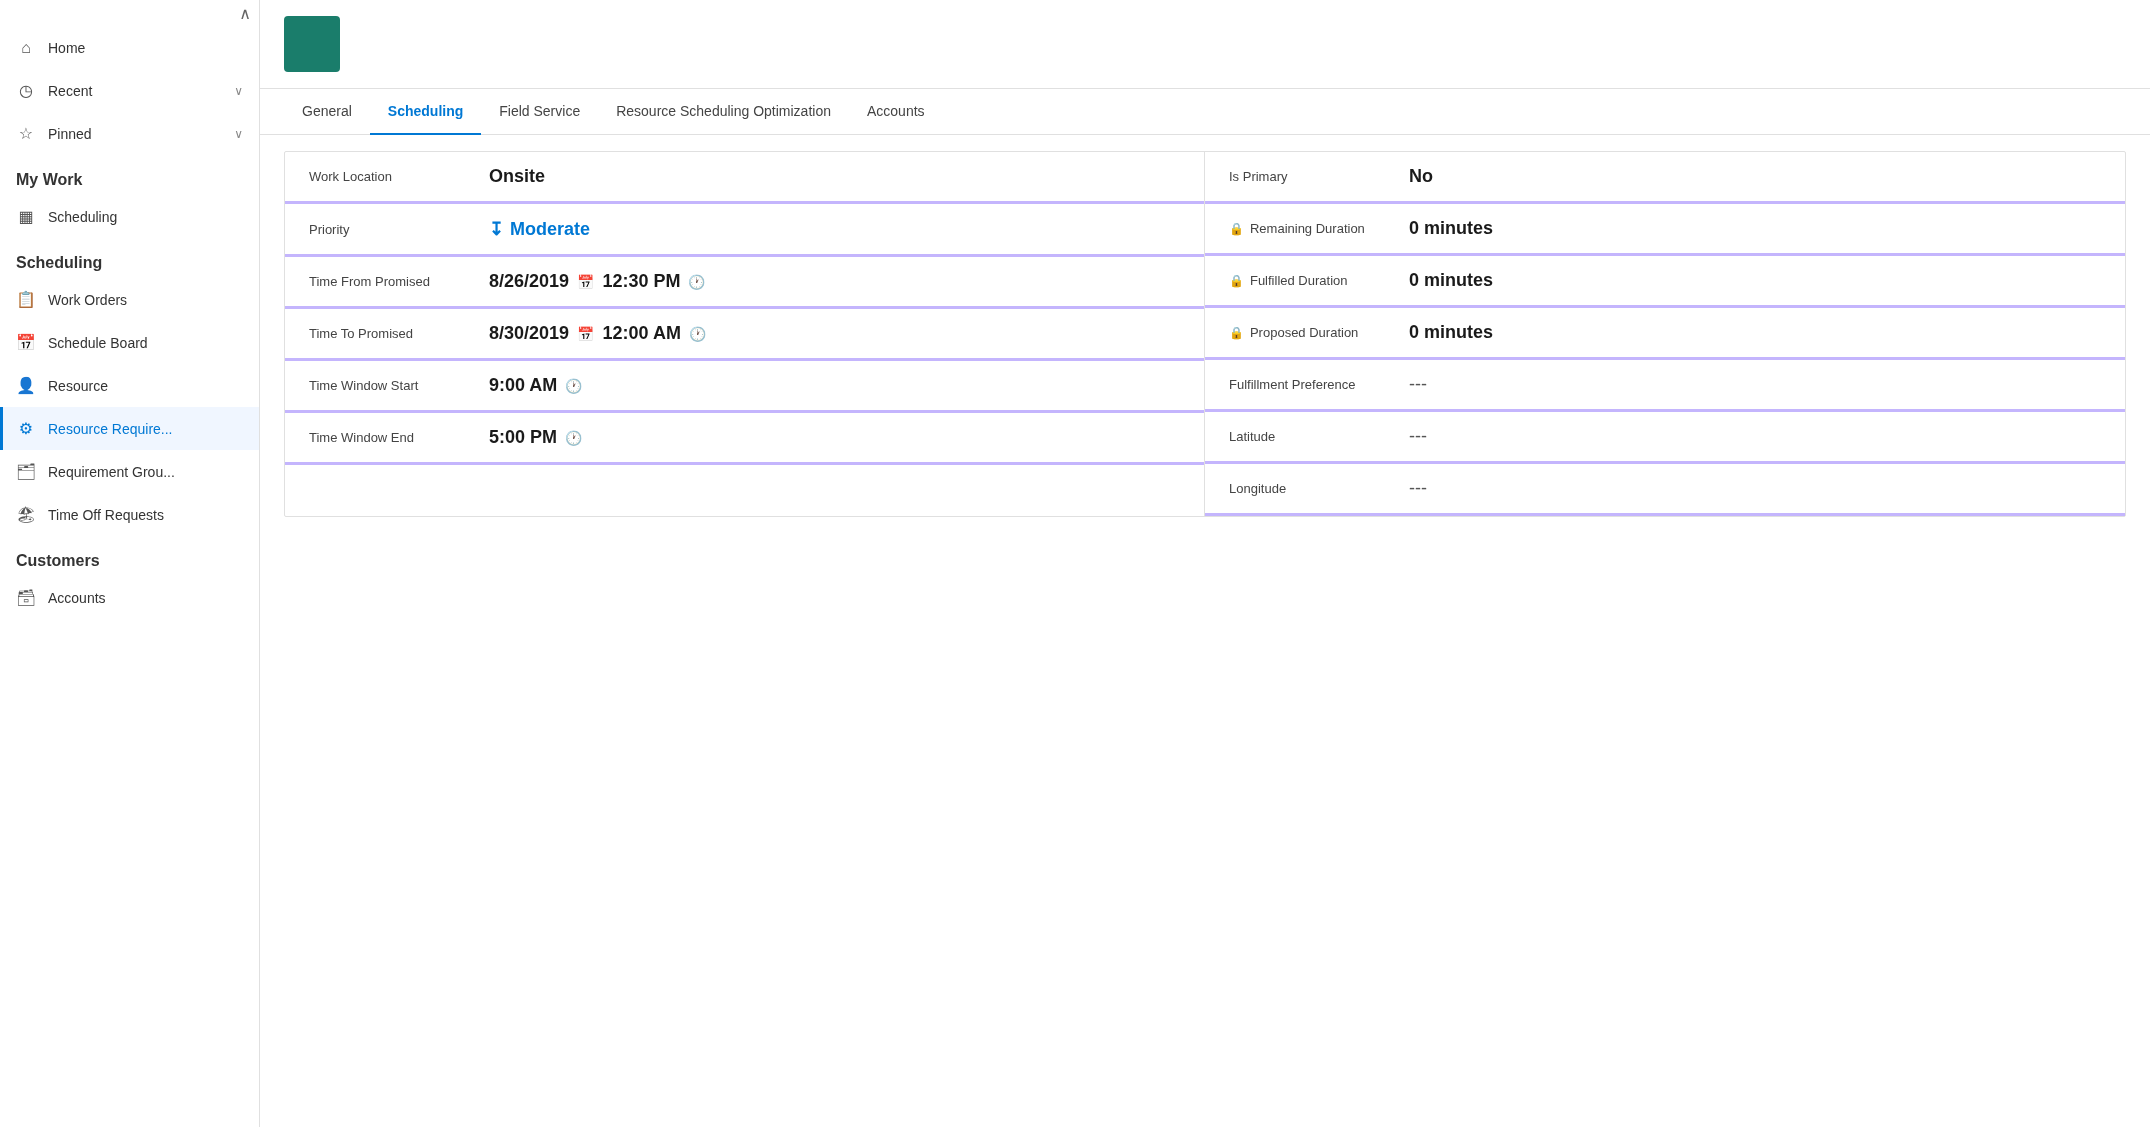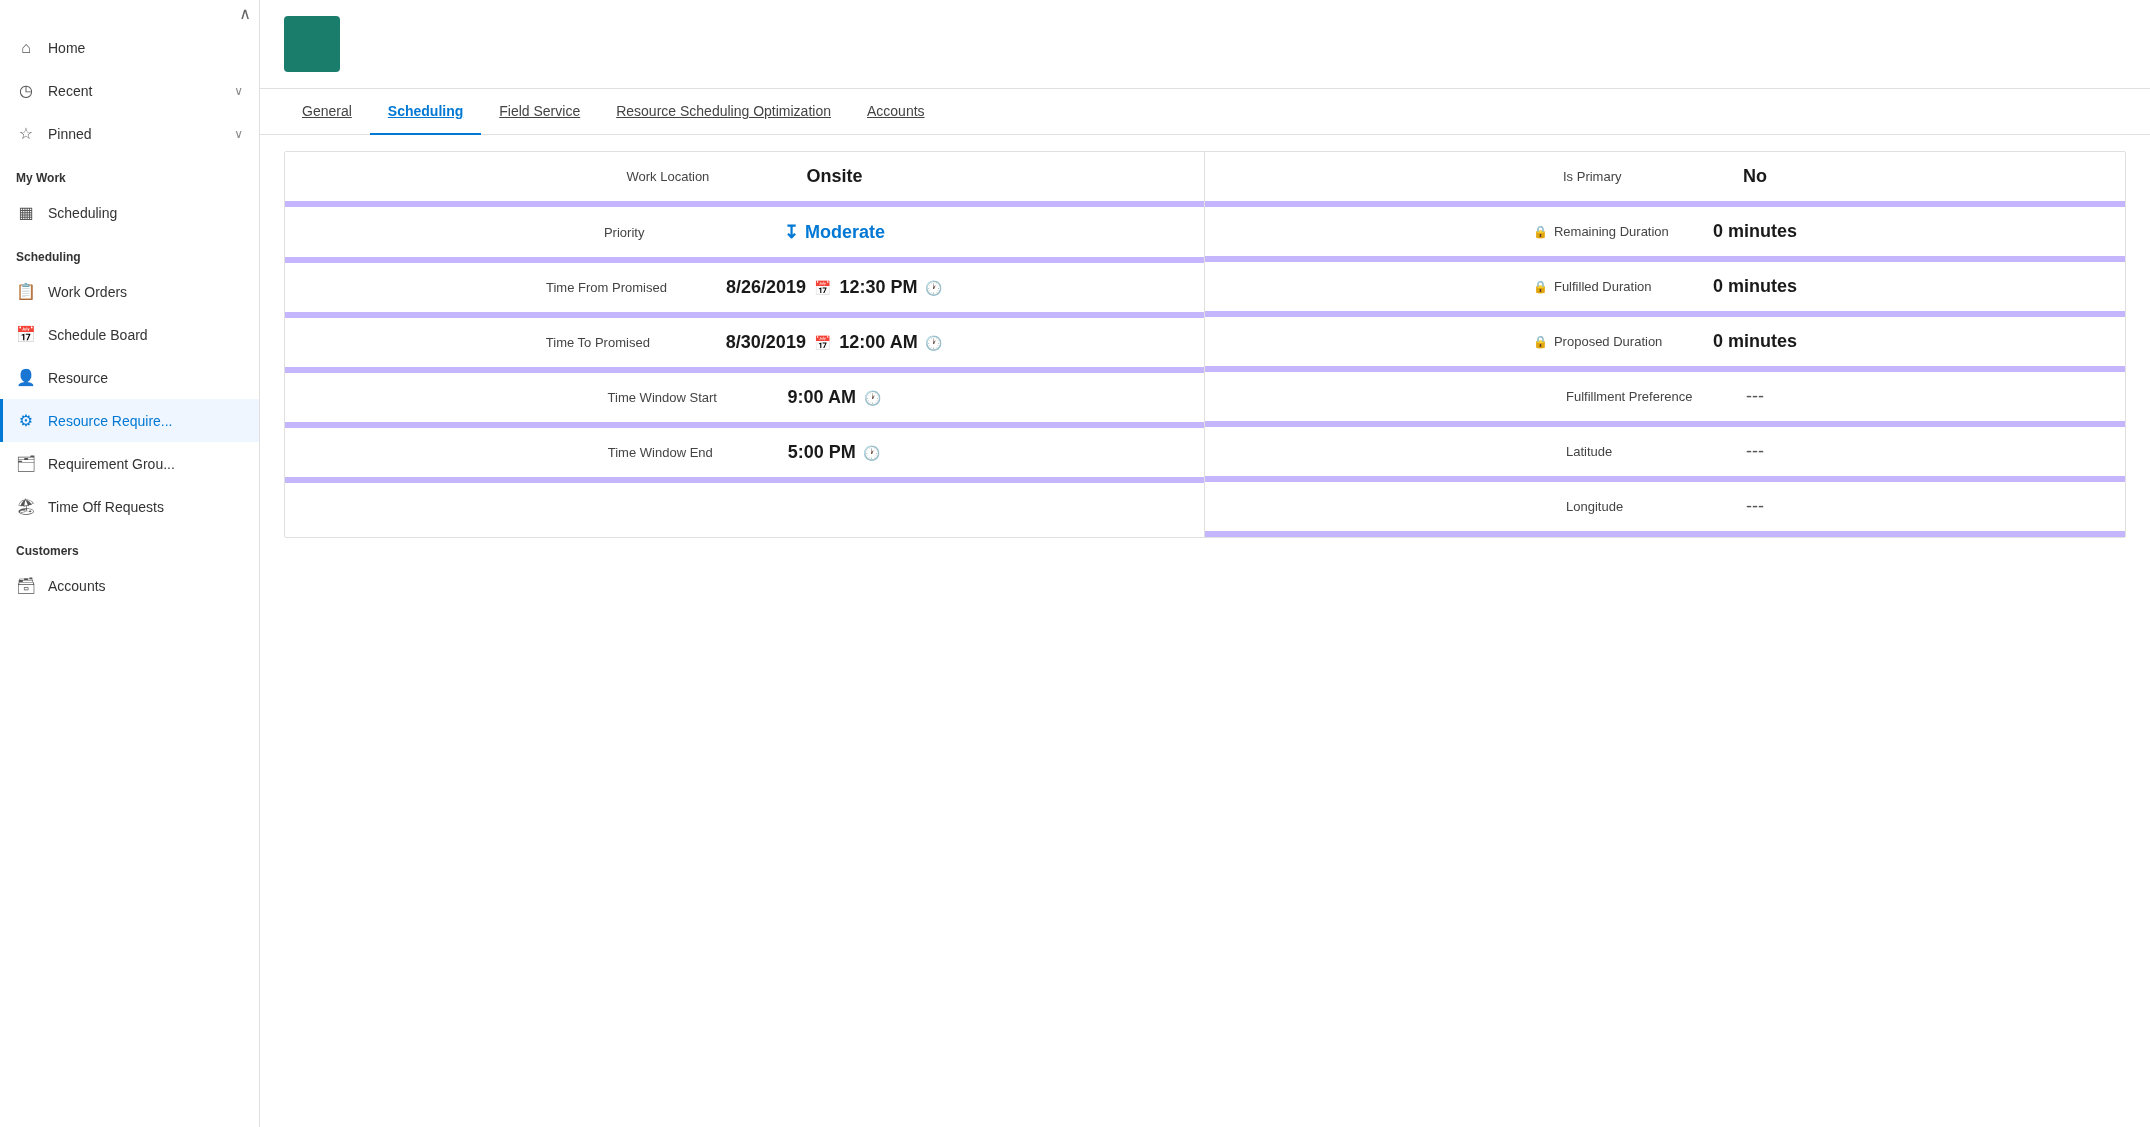--- a/index.html
+++ b/index.html
@@ -22,21 +22,21 @@
       padding: 12px 16px;
       cursor: pointer;
       color: #333;
       gap: 12px;
       font-size: 14px;
     }
     .sidebar-nav-item .icon { font-size: 16px; color: #555; width: 20px; text-align: center; }
     .sidebar-nav-item .chevron { margin-left: auto; font-size: 12px; color: #888; }
     .sidebar-section-title {
       padding: 16px 16px 6px 16px;
-      font-size: 12px;
+      font-size: 16px;
       font-weight: 700;
       color: #333;
       text-transform: none;
       letter-spacing: 0;
     }
     .sidebar-item-active {
       border-left: 3px solid #0078d4;
       background: #f0f6ff;
       color: #0078d4;
       padding-left: 13px;
@@ -90,21 +90,20 @@
       border-bottom: 1px solid #e0e0e0;
       padding: 0 24px;
     }
     .tab {
       padding: 14px 18px;
       cursor: pointer;
       color: #444;
       font-size: 14px;
       border-bottom: 2px solid transparent;
       margin-bottom: -1px;
-      text-decoration: underline;
     }
     .tab.active {
       color: #0078d4;
       border-bottom: 2px solid #0078d4;
       font-weight: 600;
     }
 
     
     .form-content {
       flex: 1;
@@ -116,23 +115,22 @@
       grid-template-columns: 1fr 1fr;
       padding: 0;
     }
     .form-column {
       padding: 0;
     }
     .form-row {
       display: flex;
       align-items: center;
       padding: 14px 24px;
-      border-bottom: 6px solid #c4b5fd;
+      border-bottom: 3px solid #c4b5fd;
       min-height: 52px;
-      justify-content: center;
     }
     .form-label {
       min-width: 180px;
       color: #444;
       font-size: 13px;
       display: flex;
       align-items: center;
       gap: 6px;
     }
     .form-label .lock-icon { color: #888; font-size: 12px; }

